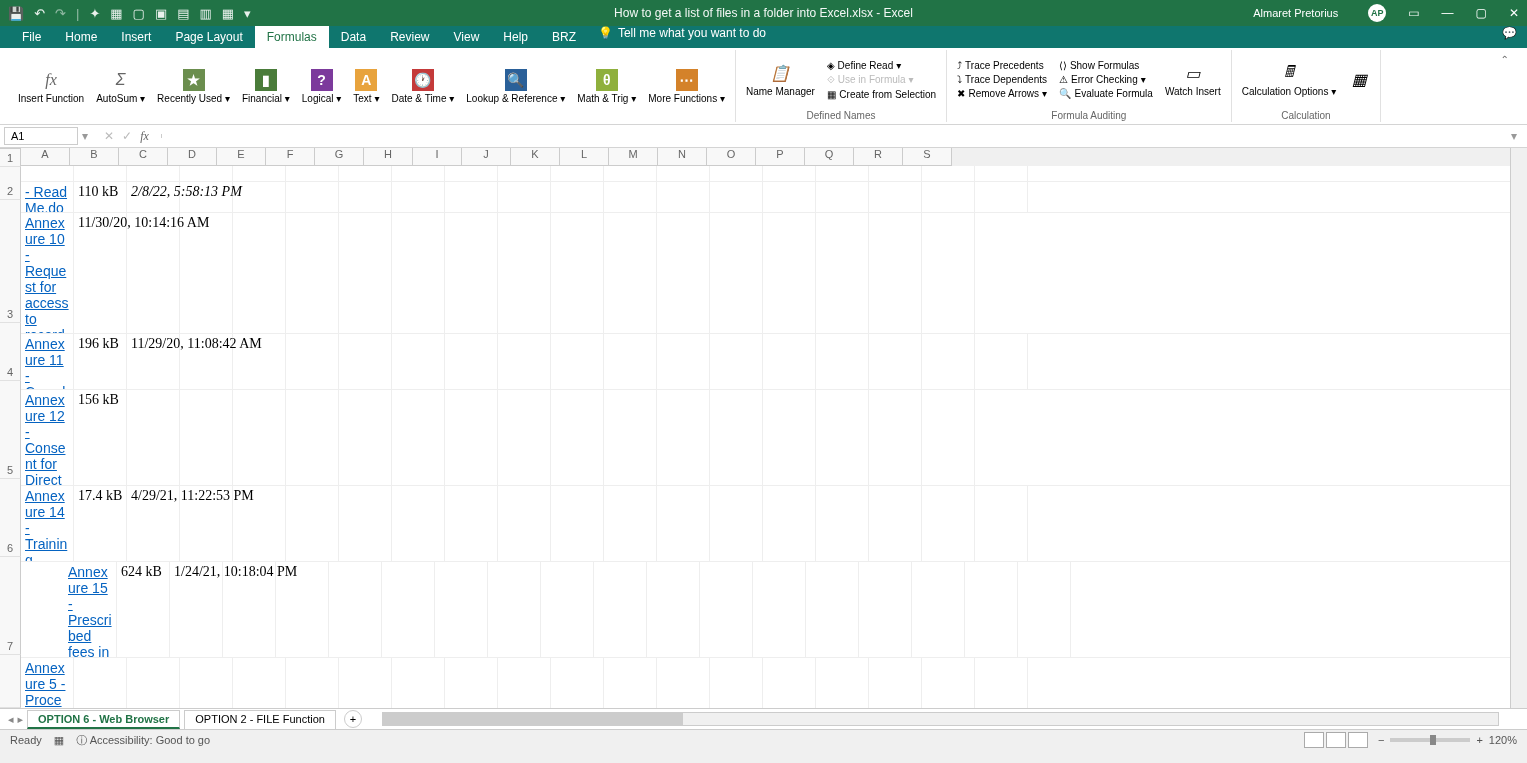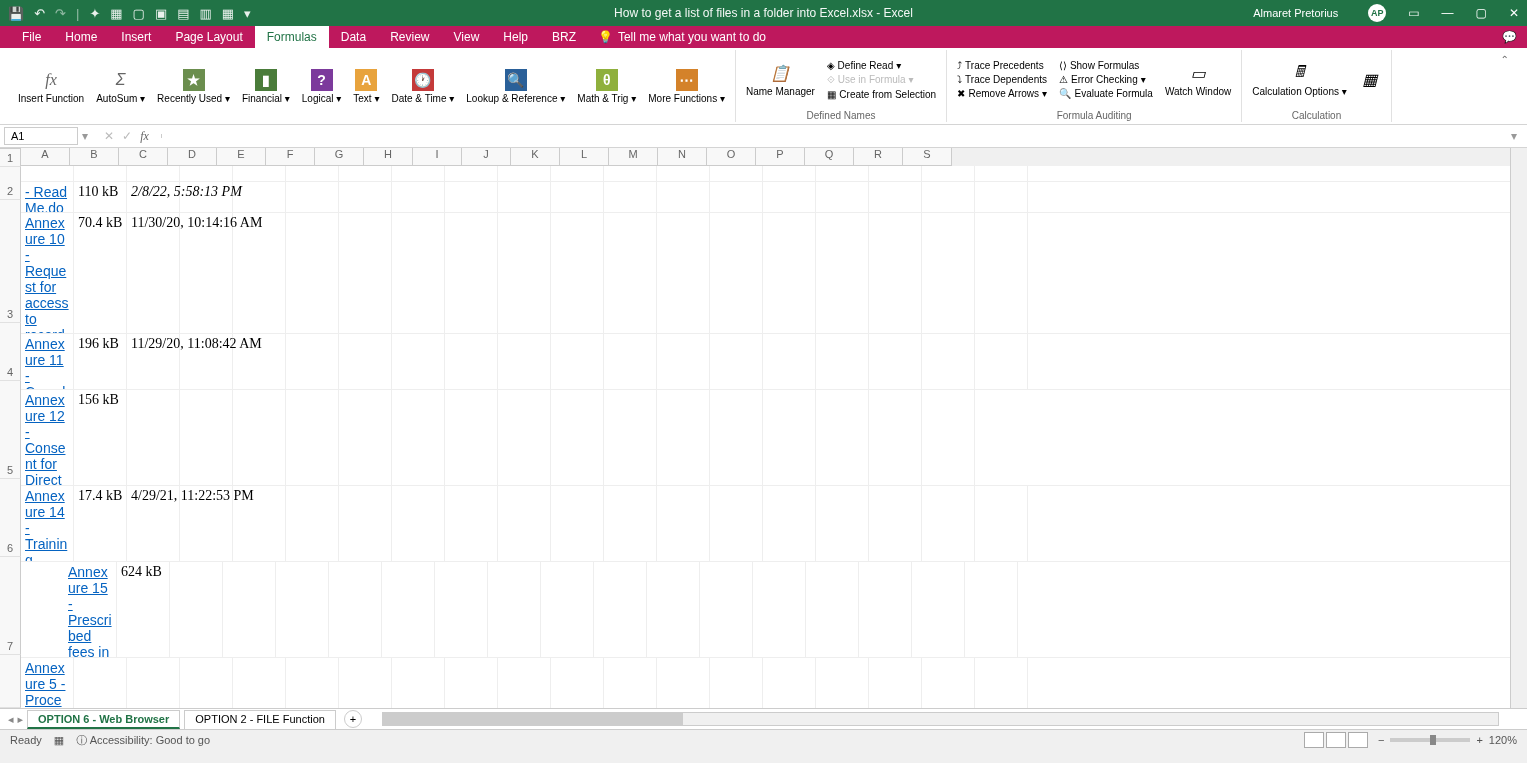--- a/index.html
+++ b/index.html
@@ -4,21 +4,21 @@
 <style>
 body{margin:0;font-family:'Segoe UI',Arial,sans-serif;font-size:12px;background:#fff;overflow:hidden}
 .app{width:1527px;height:763px;position:relative;background:#f0f0f0}
 .titlebar{background:#217346;height:26px;display:flex;align-items:center;color:#fff;padding:0 8px;position:relative}
 .qat{display:flex;gap:10px;align-items:center}
 .qat span{opacity:.9;font-size:13px}
 .title{position:absolute;left:50%;transform:translateX(-50%);font-size:12px;opacity:.95}
 .winbtns{margin-left:auto;display:flex;gap:22px;align-items:center}
 .winbtns .acc{background:#fff;color:#217346;border-radius:50%;width:18px;height:18px;display:flex;align-items:center;justify-content:center;font-size:9px;font-weight:bold}
 .user{font-size:11px;margin-right:8px}
-.tabs{background:#be185d;height:22px;display:flex;align-items:center;padding:0 10px;color:#fff}
+.tabs{background:#0f766e;height:22px;display:flex;align-items:flex-start;padding:0 10px;color:#fff}
 .tabs .tab{padding:4px 12px;font-size:12px;cursor:pointer}
 .tabs .tab.active{background:#fff;color:#217346}
 .tabs .tell{display:flex;align-items:center;gap:5px;margin-left:10px}
 .ribbon{background:#fff;border-bottom:1px solid #d4d4d4;height:72px;display:flex;padding:2px 8px;font-size:10px}
 .rgroup{display:flex;flex-direction:column;border-right:1px solid #e1e1e1;padding:0 6px}
 .rgroup .items{display:flex;flex:1;align-items:center;gap:4px}
 .rgroup .glabel{text-align:center;font-size:10px;color:#666;padding:1px 0}
 .ritem{display:flex;flex-direction:column;align-items:center;gap:2px;padding:2px 4px;cursor:pointer}
 .ritem .icon{width:22px;height:22px;display:flex;align-items:center;justify-content:center;font-size:16px;font-style:italic;font-family:serif}
 .ritem .lbl{font-size:10px;text-align:center;line-height:1.1}
@@ -173,21 +173,21 @@
     <div>⤵ <span>Trace Dependents</span></div>
     <div>✖ <span>Remove Arrows</span> ▾</div>
    </div>
    <div class="rlist">
     <div>⟨⟩ <span>Show Formulas</span></div>
     <div>⚠ <span>Error Checking</span> ▾</div>
     <div>🔍 <span>Evaluate Formula</span></div>
    </div>
    <div class="ritem">
             <div class="icon">▭</div>
-            <div class="lbl">Watch Window</div>
+            <div class="lbl">Watch Insert</div>
           </div>
   </div>
   <div class="glabel">Formula Auditing</div>
  </div>
  <div class="rgroup">
   <div class="items">
    <div class="ritem">
             <div class="icon">🖩</div>
             <div class="lbl"><span>Calculation Options</span> ▾</div>
           </div>
@@ -286,21 +286,20 @@
             <div class="cell" style="width: 44px;"></div>
             <div class="cell" style="width: 44px;"></div>
             <div class="cell" style="width: 44px;"></div>
             <div class="cell" style="width: 44px;"></div>
             <div class="cell" style="width: 44px;"></div>
             <div class="cell" style="width: 44px;"></div>
             <div class="cell" style="width: 44px;"></div>
           </div>
           <div class="datarow" style="height: 120px;">
             <div class="cell link" style="width: 44px;">Annexure 10 - Request for access to record of a private body.pdf</div>
-            <div class="cell colB" style="width: 44px; white-space: nowrap; overflow: visible;">70.4 kB</div>
             <div class="cell colC" style="width: 44px; white-space: nowrap; overflow: visible; position: relative; z-index: 1;">11/30/20, 10:14:16 AM</div>
             <div class="cell" style="width: 44px;"></div>
             <div class="cell" style="width: 44px;"></div>
             <div class="cell" style="width: 44px;"></div>
             <div class="cell" style="width: 44px;"></div>
             <div class="cell" style="width: 44px;"></div>
             <div class="cell" style="width: 44px;"></div>
             <div class="cell" style="width: 44px;"></div>
             <div class="cell" style="width: 44px;"></div>
             <div class="cell" style="width: 44px;"></div>
@@ -370,20 +369,21 @@
             <div class="cell" style="width: 44px;"></div>
             <div class="cell" style="width: 44px;"></div>
             <div class="cell" style="width: 44px;"></div>
             <div class="cell" style="width: 44px;"></div>
             <div class="cell" style="width: 44px;"></div>
             <div class="cell" style="width: 44px;"></div>
           </div>
           <div class="datarow" style="height: 95px;">
             <div class="cell link" style="width: 44px; margin-left: 43px;">Annexure 15 - Prescribed fees in terms of PAIA.pdf</div>
             <div class="cell colB" style="width: 44px; white-space: nowrap; overflow: visible;">624 kB</div>
+            <div class="cell colC" style="width: 44px; white-space: nowrap; overflow: visible; position: relative; z-index: 1;">1/24/21, 10:18:04 PM</div>
             <div class="cell" style="width: 44px;"></div>
             <div class="cell" style="width: 44px;"></div>
             <div class="cell" style="width: 44px;"></div>
             <div class="cell" style="width: 44px;"></div>
             <div class="cell" style="width: 44px;"></div>
             <div class="cell" style="width: 44px;"></div>
             <div class="cell" style="width: 44px;"></div>
             <div class="cell" style="width: 44px;"></div>
             <div class="cell" style="width: 44px;"></div>
             <div class="cell" style="width: 44px;"></div>

